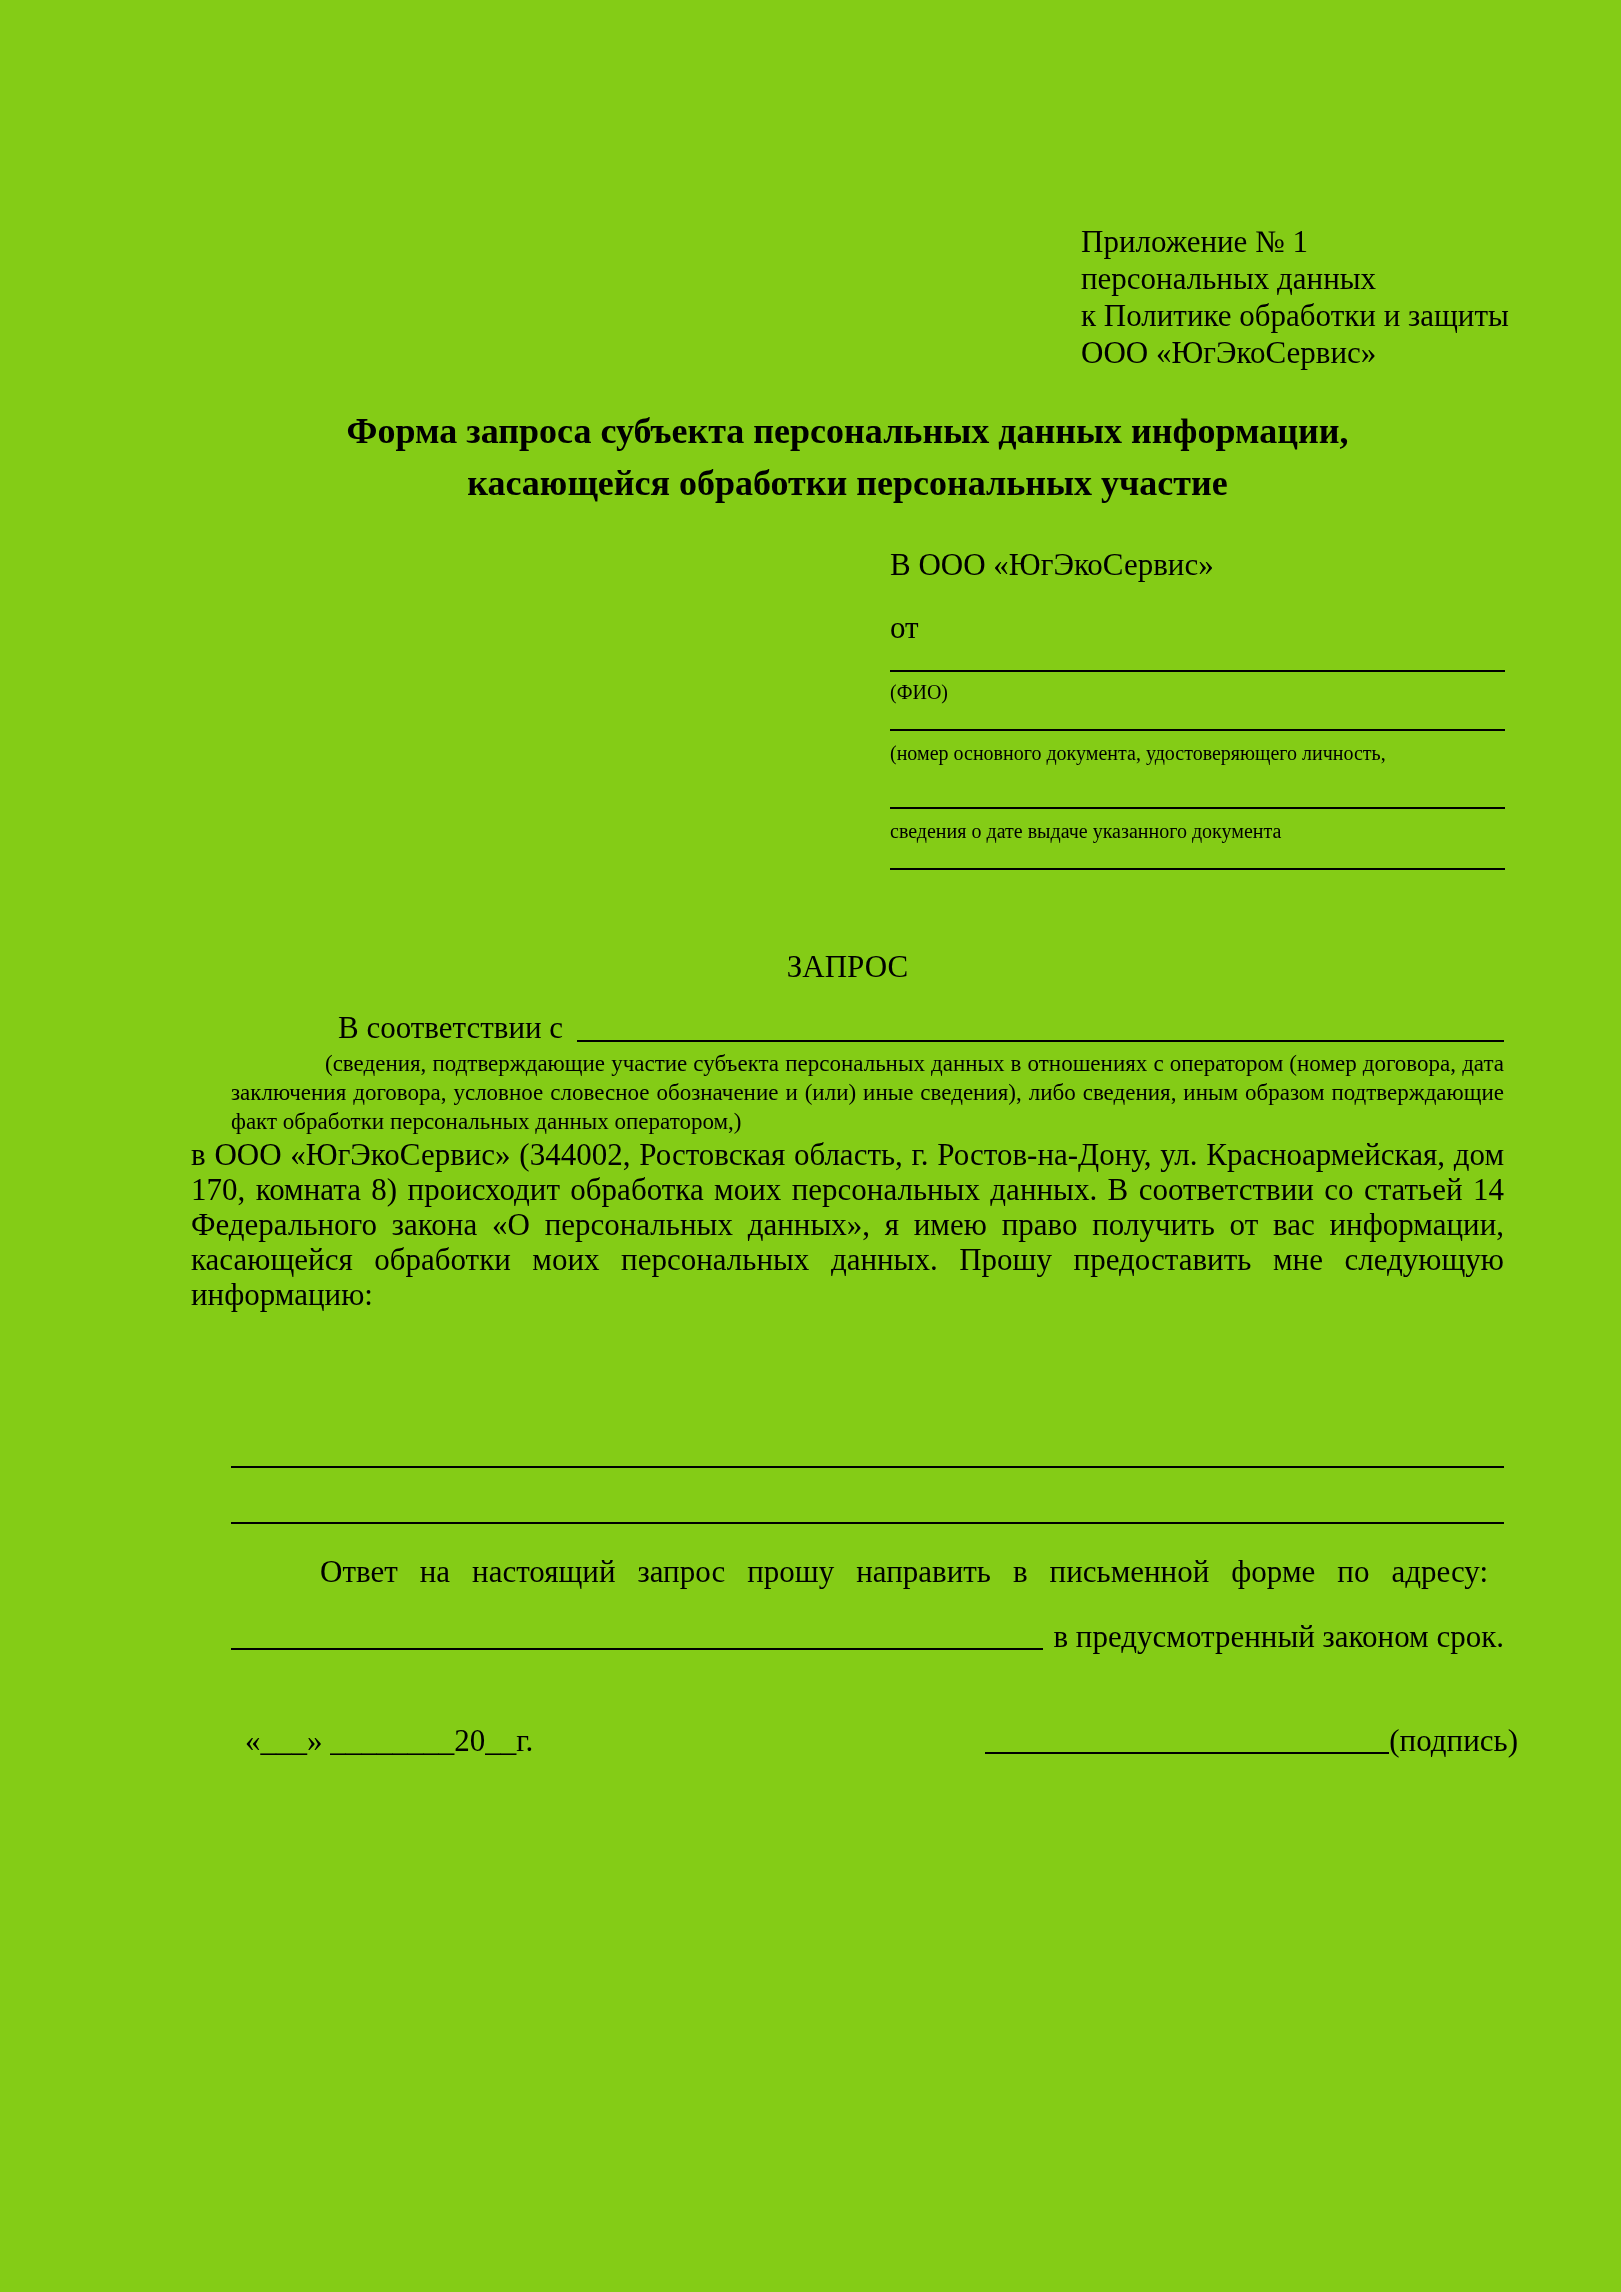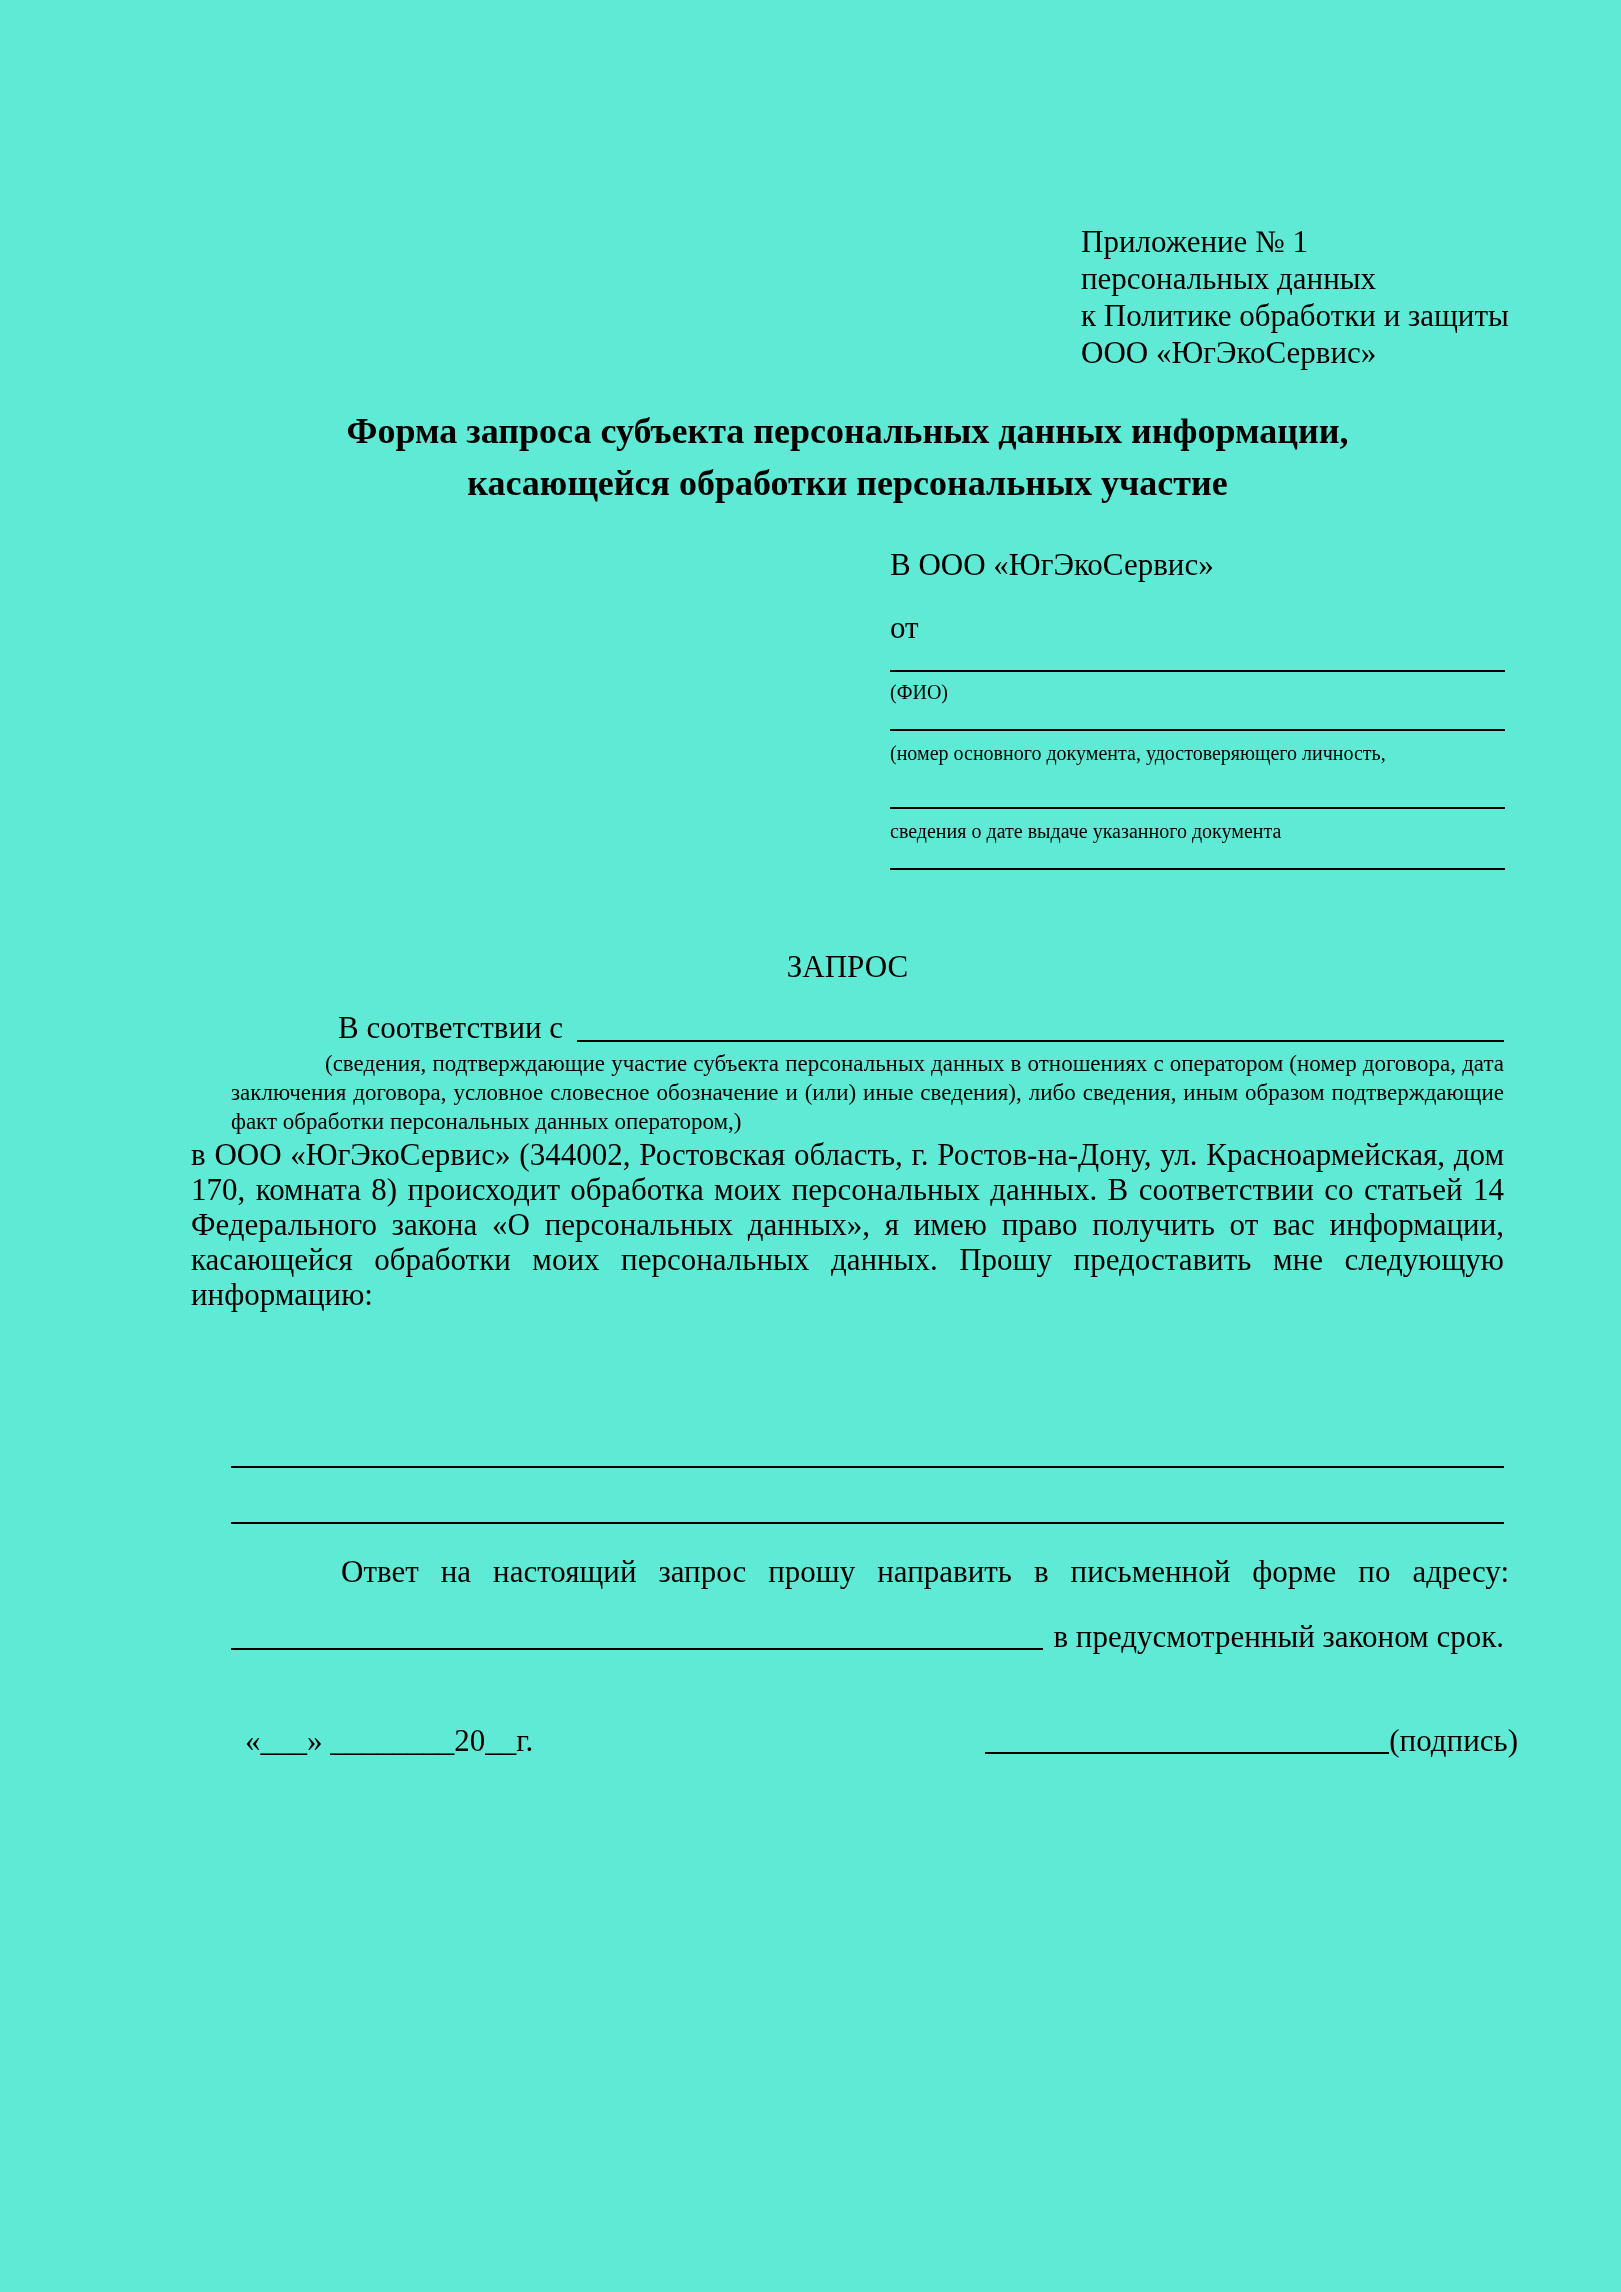--- a/index.html
+++ b/index.html
@@ -1,20 +1,20 @@
 <!DOCTYPE html>
 <html><head>
 <meta charset="utf-8">
 <style>
   html,body{margin:0;padding:0;background:#e8e8e8;}
   .page{
     position:relative;
     width:1621px;height:2293px;
     margin:0 auto;
-    background:#5eead4;
+    background:#84cc16;
     color:#000;
     font-family:"Liberation Serif","DejaVu Serif",serif;
     overflow:hidden;
   }
   
   .appendix{
     position:absolute;left:1081px;top:223px;
     font-size:31px;line-height:37px;white-space:nowrap;
   }
   
@@ -52,21 +52,21 @@
   
   .body-par{
     position:absolute;left:191px;top:1137px;width:1313px;
     font-size:31px;line-height:35px;text-align:justify;
   }
   
   .fill-rule{position:absolute;left:231px;width:1273px;border-top:2.9px solid #000;height:0;}
   .fr1{top:1466px}.fr2{top:1522px}
   
   .reply-par{
-    position:absolute;left:196px;top:1552px;width:1313px;
+    position:absolute;left:175px;top:1552px;width:1313px;
     font-size:31px;line-height:39px;text-align:justify;text-align-last:justify;text-indent:145px;
   }
   .reply-row{
     position:absolute;left:231px;top:1619px;width:1273px;
     font-size:31px;display:flex;align-items:flex-end;
   }
   .address-fill{width:812px;border-bottom:2.9px solid #000;margin-bottom:4.9px;}
   .reply-suffix{white-space:nowrap;flex:1;text-align:right;}
   
   .sig-row{

